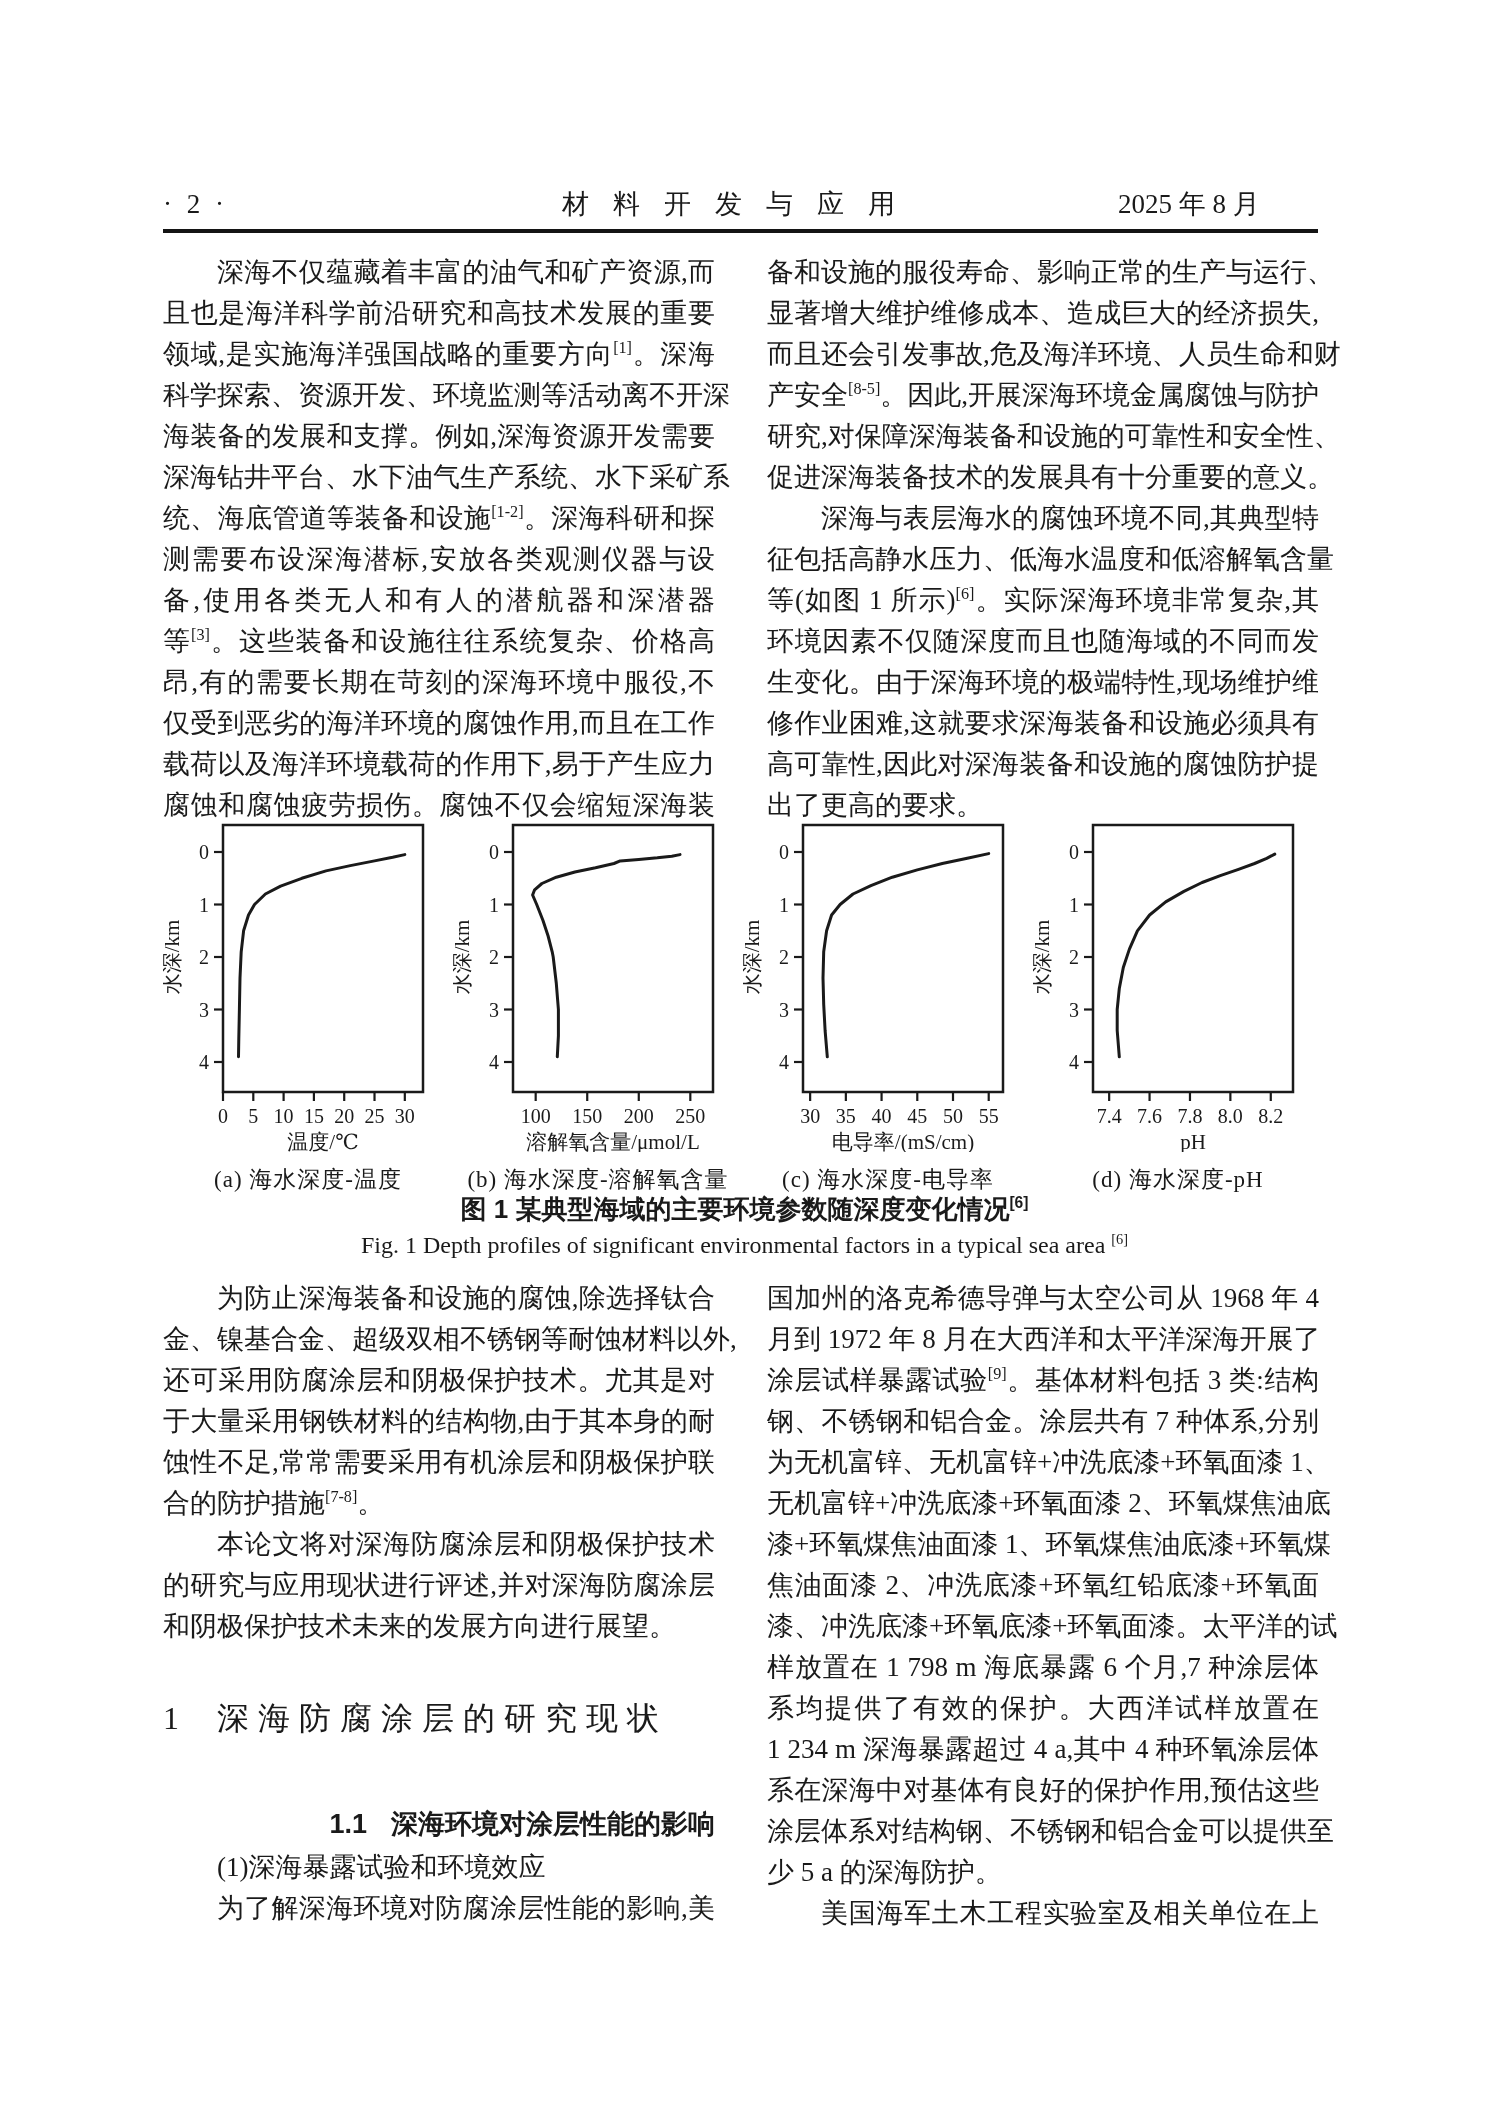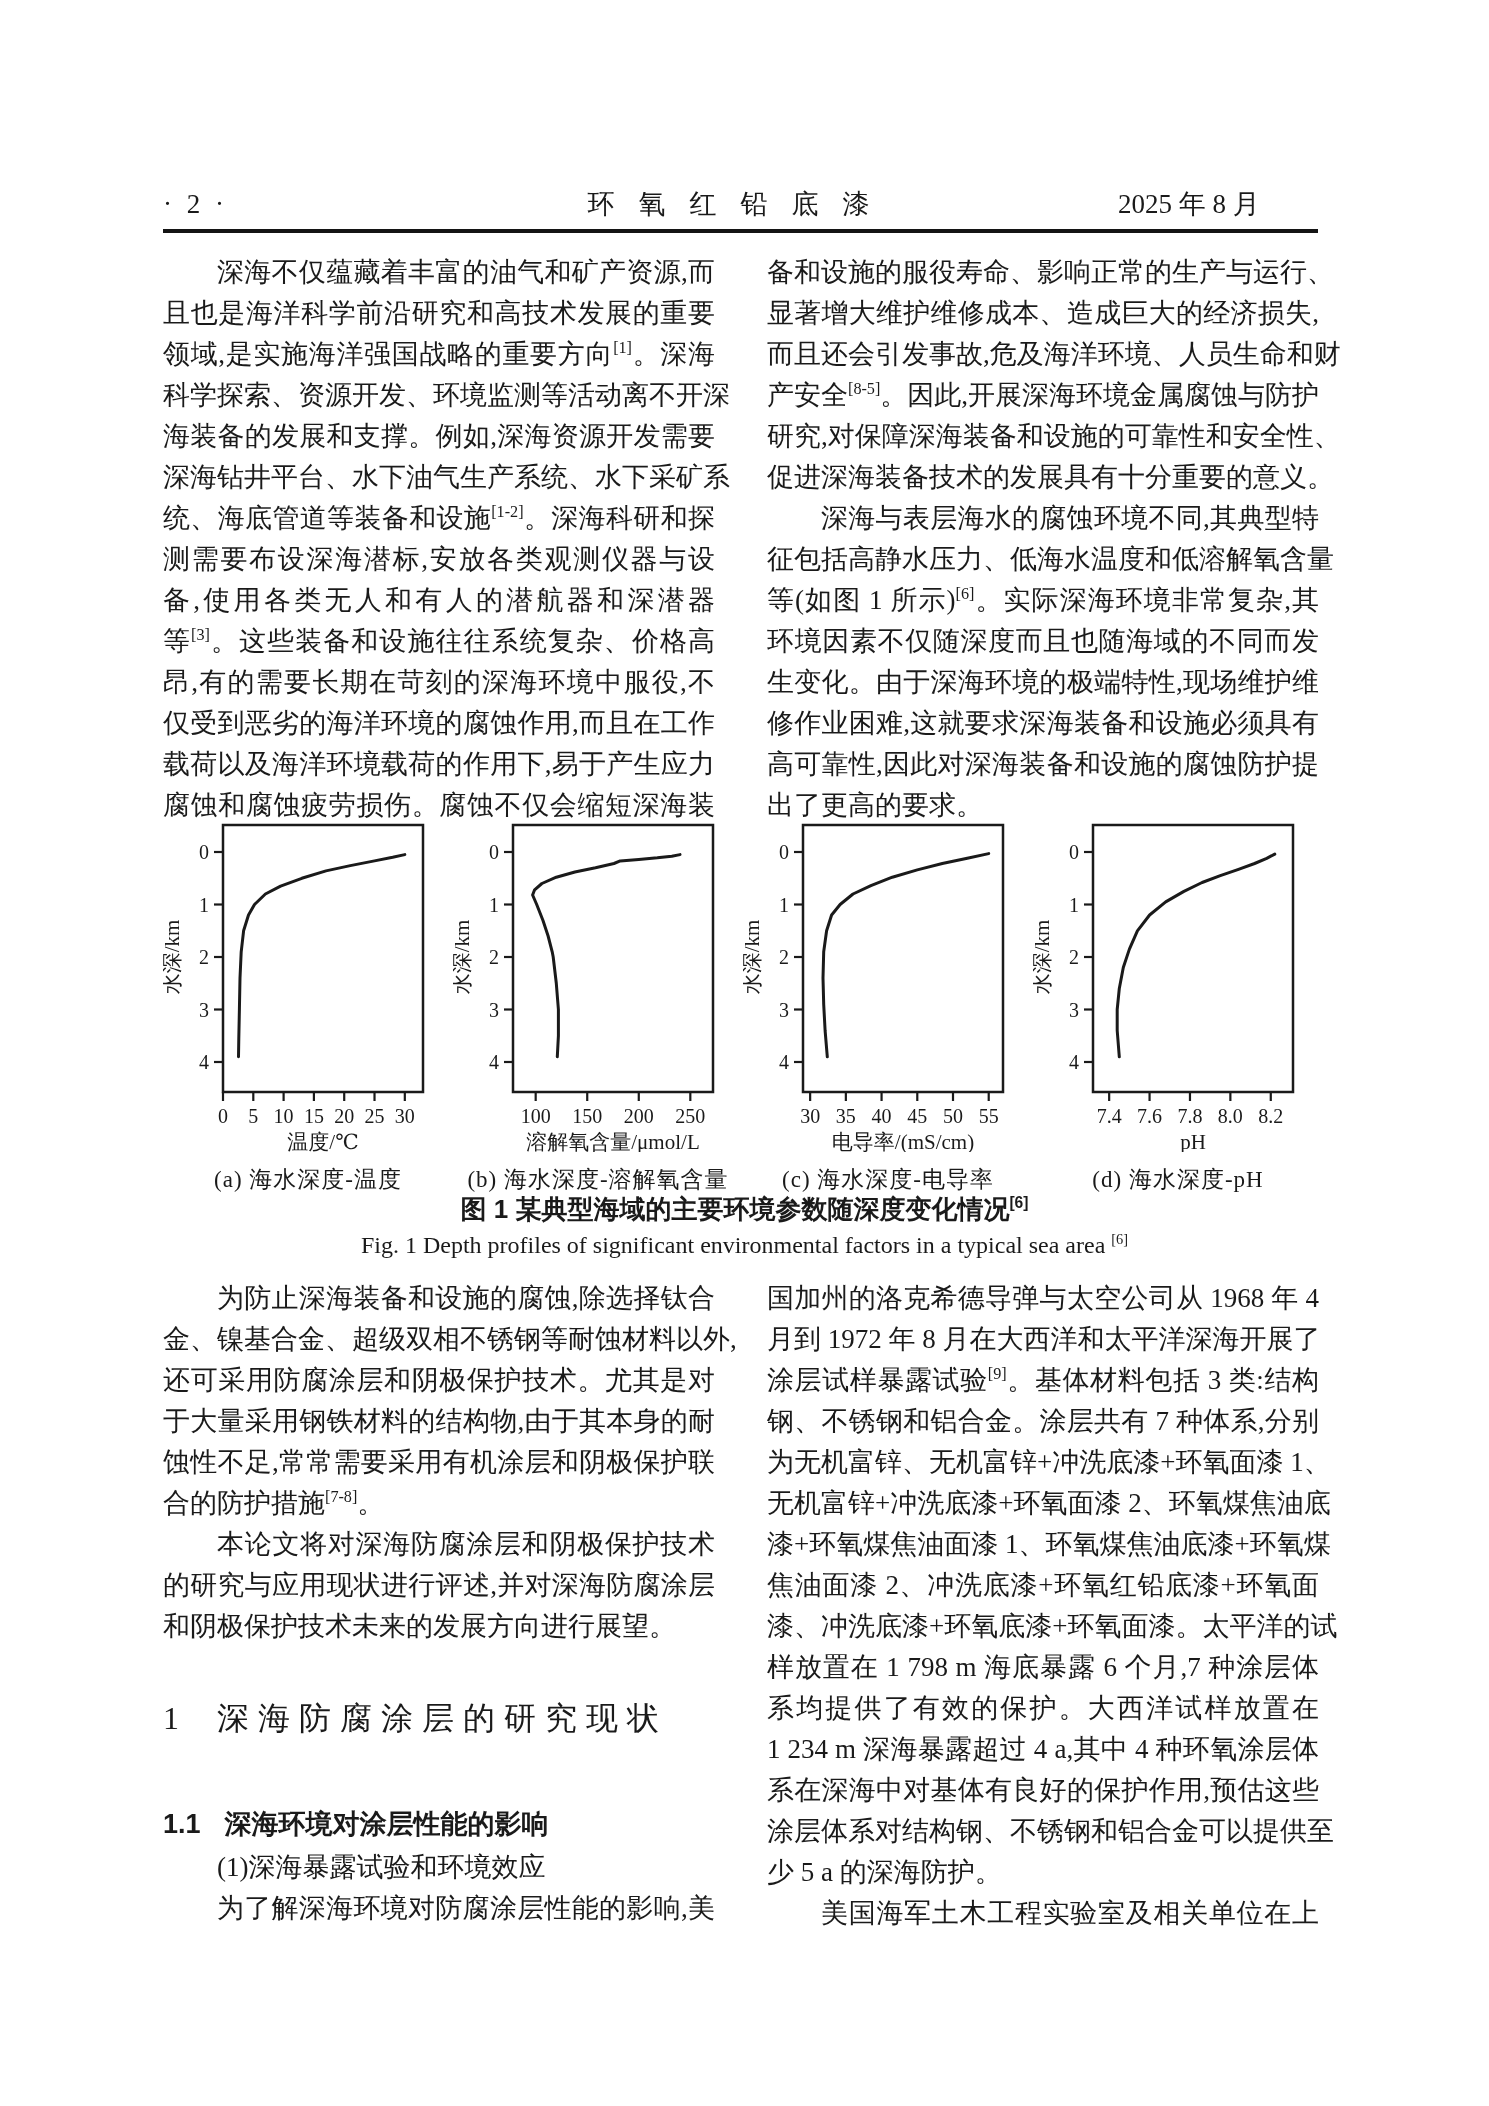--- a/index.html
+++ b/index.html
@@ -18,38 +18,38 @@
   #col-left-bottom{left:163px;top:1278px;}
   #col-right-bottom{left:767px;top:1278px;}
   .line{height:41px;line-height:41px;font-size:27px;text-align:justify;text-align-last:justify;white-space:nowrap;}
   .line.last{text-align:left;text-align-last:left;}
   .line.indent{text-indent:2em;}
   sup{font-size:0.6em;line-height:0;vertical-align:super;}
   .section-heading{margin-top:46px;height:50px;line-height:50px;font-size:32px;white-space:nowrap;}
   .section-heading .sec-num{margin-right:38px;}
   .section-heading .sec-title{letter-spacing:9px;font-family:Liberation Mono, monospace;}
   .subsection-heading{margin-top:58px;height:46px;line-height:46px;font-size:27px;font-weight:bold;
-        font-family:"Liberation Sans","DejaVu Sans",sans-serif;white-space:nowrap;}
+        font-family:"Liberation Sans","DejaVu Sans",sans-serif;white-space:nowrap;text-align:right;}
   .subsection-heading .sub-num{margin-right:24px;}
   
   #figure{position:absolute;left:163px;top:820px;width:1155px;display:flex;justify-content:space-between;}
   .chart{width:290px;}
   .chart svg{display:block;}
   .chart-caption{margin-top:12px;text-align:center;font-size:23px;letter-spacing:1px;}
   #fig-cap-zh{position:absolute;left:0;top:1192px;width:1489px;text-align:center;font-size:26px;font-weight:bold;
         font-family:"Liberation Sans","DejaVu Sans",sans-serif;}
   #fig-cap-en{position:absolute;left:0;top:1232px;width:1489px;text-align:center;font-size:24px;}
 </style>
 </head>
 <body>
 
 <div class="page">
   <div class="hdr">
     <span class="pageno">· 2 ·</span>
-    <span class="journal">环氧红铅底漆</span>
+    <span class="journal">材料开发与应用</span>
     <span class="date">2025 年 8 月</span>
   </div>
   <div class="hrule"></div>
 
   <div class="col" id="col-left-top">
       <div class="line indent">深海不仅蕴藏着丰富的油气和矿产资源,而</div>
       <div class="line">且也是海洋科学前沿研究和高技术发展的重要</div>
       <div class="line">领域,是实施海洋强国战略的重要方向<sup>[1]</sup>。深海</div>
       <div class="line">科学探索、资源开发、环境监测等活动离不开深</div>
       <div class="line">海装备的发展和支撑。例如,深海资源开发需要</div>

